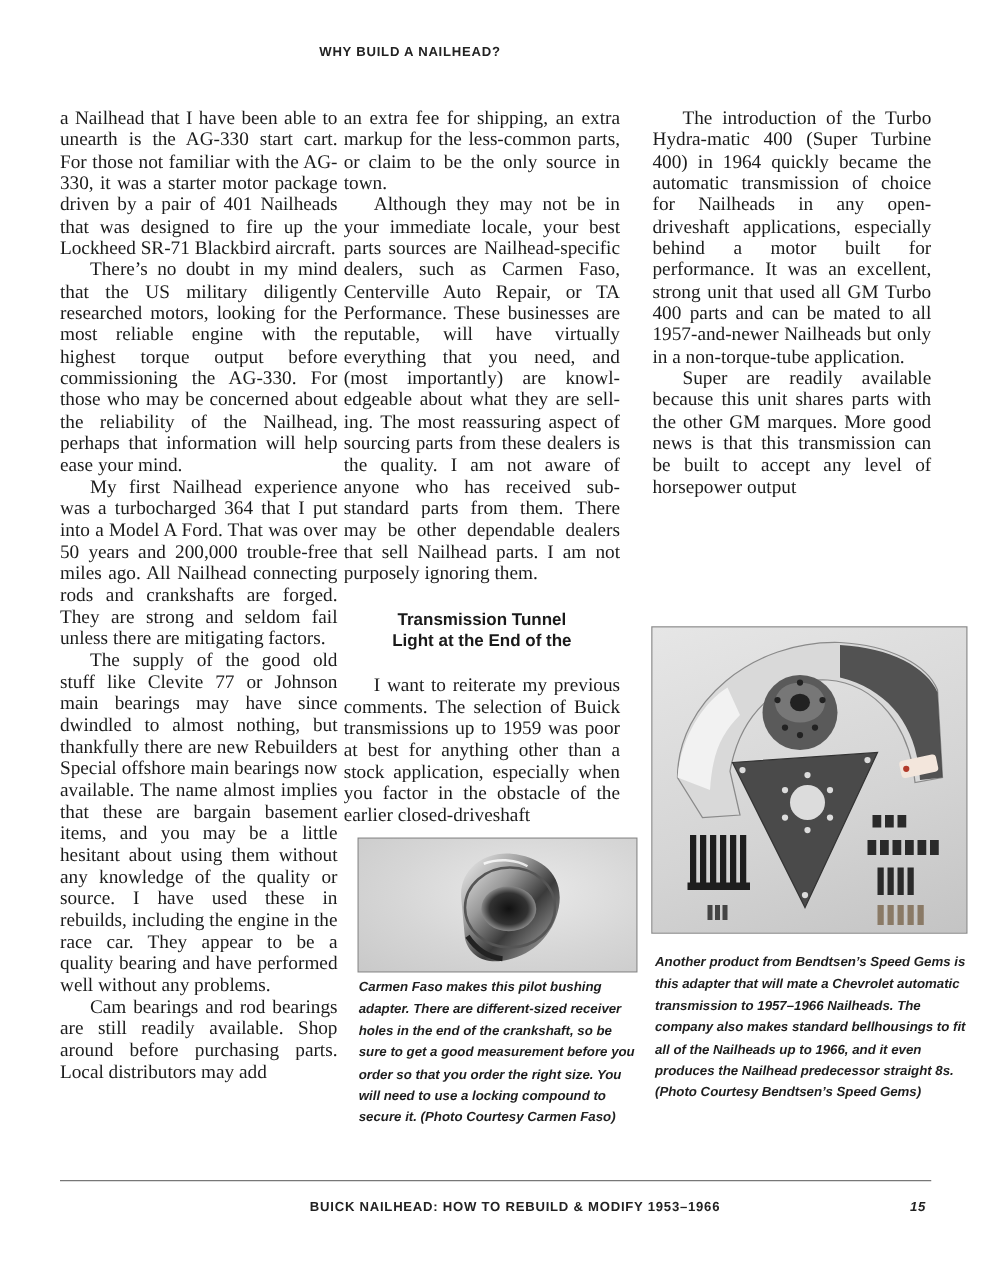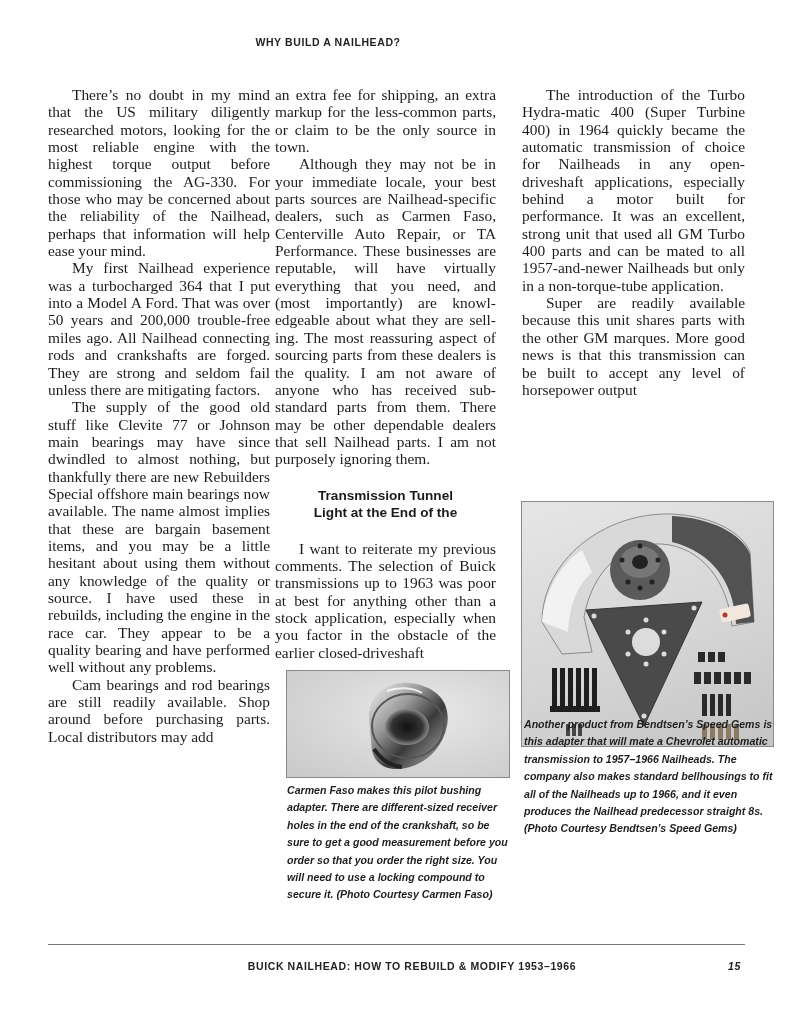--- a/index.html
+++ b/index.html
@@ -28,49 +28,50 @@
   }
   .photo1 { left: 286px; top: 670px; width: 222px; height: 106px;
     background: radial-gradient(ellipse at 60% 40%, #e9e9e9 0%, #d6d6d6 55%, #c9c9c9 100%); }
   .photo2 { left: 521px; top: 501px; width: 251px; height: 244px;
     background: linear-gradient(160deg, #e6e6e6 0%, #d4d4d4 60%, #c4c4c4 100%); }
   .caption {
     position: absolute; font-family: "Liberation Sans", sans-serif; font-style: italic; font-weight: bold;
     font-size: 10.6px; line-height: 17.4px; color: #1e1e1e;
   }
   .cap1 { left: 287px; top: 782px; width: 226px; }
-  .cap2 { left: 524px; top: 716px; width: 250px; }
+  .cap2 { left: 524px; top: 762px; width: 250px; }
   .rule { position: absolute; left: 48px; top: 944px; width: 697px; height: 1px; background: #777; }
   .footer {
     position: absolute; top: 960px; left: 0; width: 790px;
     font-family: "Liberation Sans", sans-serif; font-weight: bold; font-size: 10.5px; letter-spacing: 0.6px; color: #222;
   }
   .footer .title { position: absolute; left: 227px; width: 370px; text-align: center; }
   .footer .pageno { position: absolute; left: 728px; font-style: italic; }
 </style>
 </head>
 <body>
 
 <div class="running-head">WHY BUILD A NAILHEAD?</div>
 
 <div class="col col1">
+  <p>a Nailhead that I have been able to unearth is the AG-330 start cart. For those not familiar with the AG-330, it was a starter motor package driven by a pair of 401 Nailheads that was designed to fire up the Lockheed SR-71 Black­bird aircraft.</p>
   <p class="indent">There’s no doubt in my mind that the US military diligently researched motors, looking for the most reliable engine with the highest torque output before commissioning the AG-330. For those who may be concerned about the reliability of the Nail­head, perhaps that information will help ease your mind.</p>
   <p class="indent">My first Nailhead experience was a turbocharged 364 that I put into a Model A Ford. That was over 50 years and 200,000 trouble-free miles ago. All Nail­head connecting rods and crank­shafts are forged. They are strong and seldom fail unless there are mitigating factors.</p>
   <p class="indent">The supply of the good old stuff like Clevite 77 or Johnson main bearings may have since dwindled to almost nothing, but thankfully there are new Rebuild­ers Special offshore main bearings now available. The name almost implies that these are bargain basement items, and you may be a little hesitant about using them without any knowledge of the quality or source. I have used these in rebuilds, including the engine in the race car. They appear to be a quality bearing and have performed well without any problems.</p>
   <p class="indent">Cam bearings and rod bear­ings are still readily available. Shop around before purchasing parts. Local distributors may add</p>
 </div>
 
 <div class="col col2">
   <p>an extra fee for shipping, an extra markup for the less-common parts, or claim to be the only source in town.</p>
   <p class="indent">Although they may not be in your immediate locale, your best parts sources are Nailhead-specific dealers, such as Carmen Faso, Centerville Auto Repair, or TA Performance. These businesses are reputable, will have virtually everything that you need, and (most importantly) are knowl­edgeable about what they are sell­ing. The most reassuring aspect of sourcing parts from these dealers is the quality. I am not aware of anyone who has received sub­standard parts from them. There may be other dependable dealers that sell Nailhead parts. I am not purposely ignoring them.</p>
   <div class="subhead">
     <div>Transmission Tunnel</div>
     <div>Light at the End of the</div>
   </div>
-  <p class="indent">I want to reiterate my previous comments. The selection of Buick transmissions up to 1963 was poor at best for anything other than a stock application, especially when you factor in the obstacle of the earlier closed-driveshaft</p>
+  <p class="indent">I want to reiterate my previous comments. The selection of Buick transmissions up to 1959 was poor at best for anything other than a stock application, especially when you factor in the obstacle of the earlier closed-driveshaft</p>
 </div>
 
 <div class="col col3">
   <p class="indent">The introduction of the Turbo Hydra-matic 400 (Super Turbine 400) in 1964 quickly became the automatic transmis­sion of choice for Nailheads in any open-driveshaft applications, especially behind a motor built for performance. It was an excel­lent, strong unit that used all GM Turbo 400 parts and can be mated to all 1957-and-newer Nailheads but only in a non-torque-tube application.</p>
   <p class="indent">Super are readily available because this unit shares parts with the other GM marques. More good news is that this trans­mission can be built to accept any level of horsepower output</p>
 </div>
 
 <div class="photo photo1">
   <svg width="222" height="106" viewBox="0 0 222 106">
     <defs>

